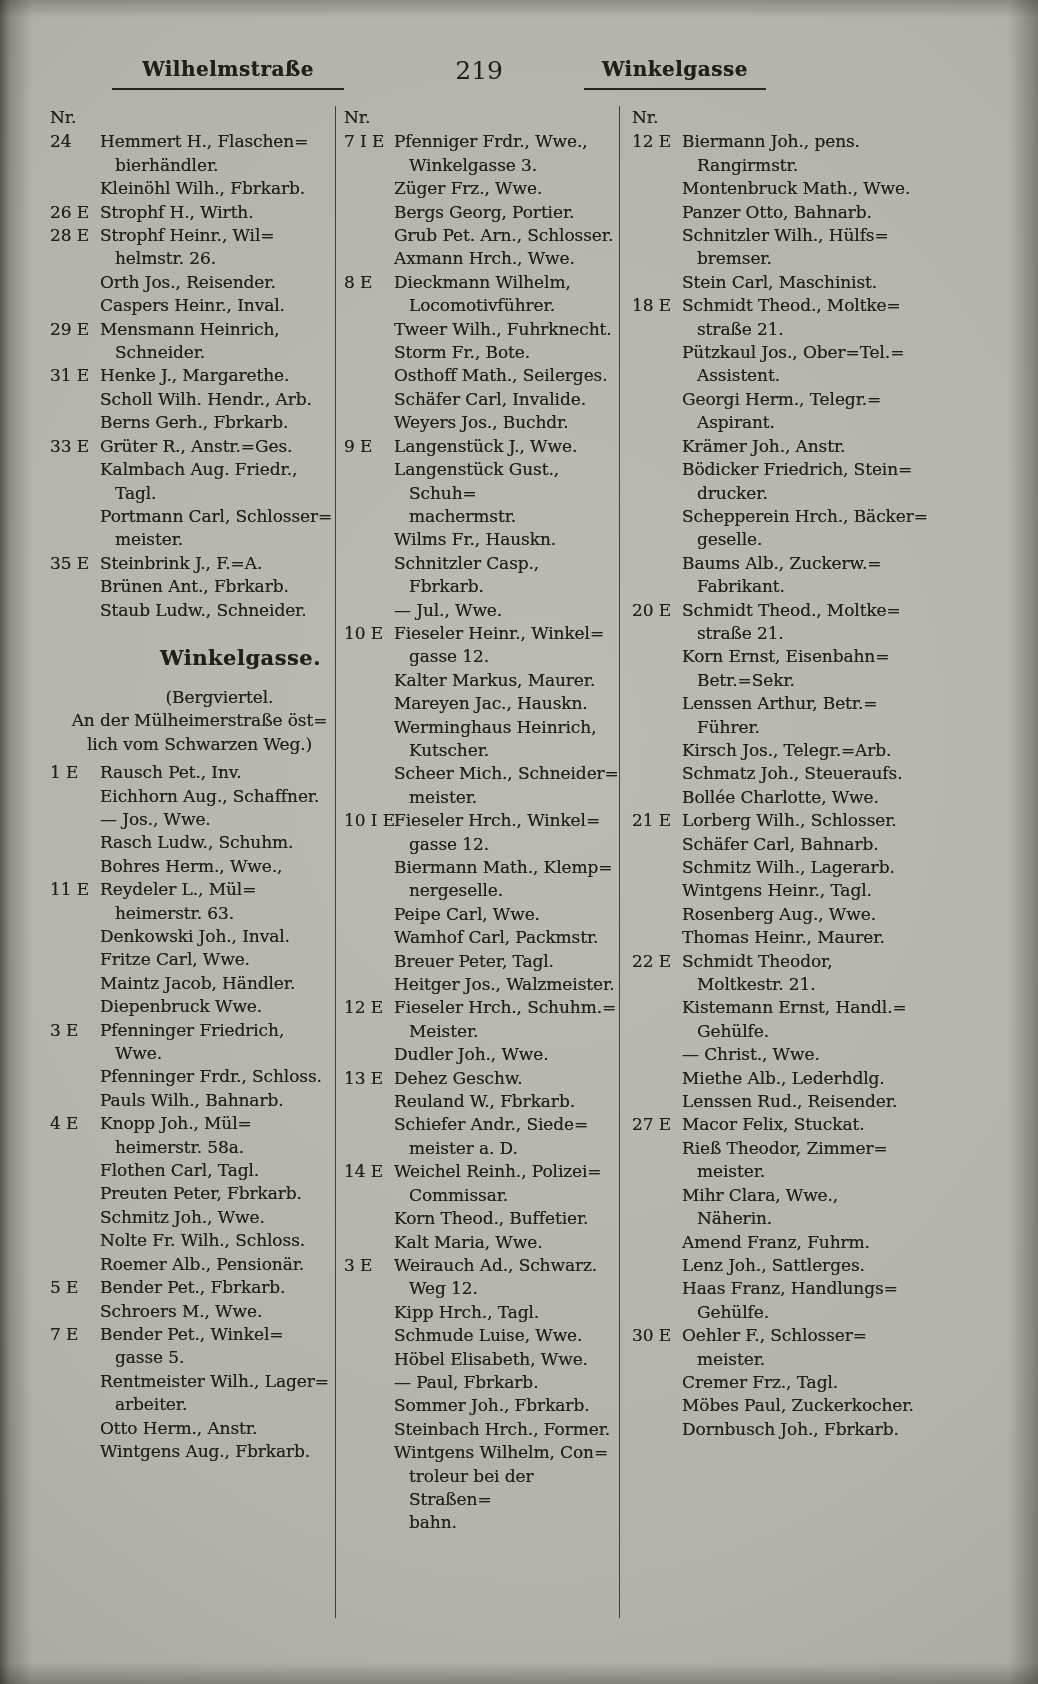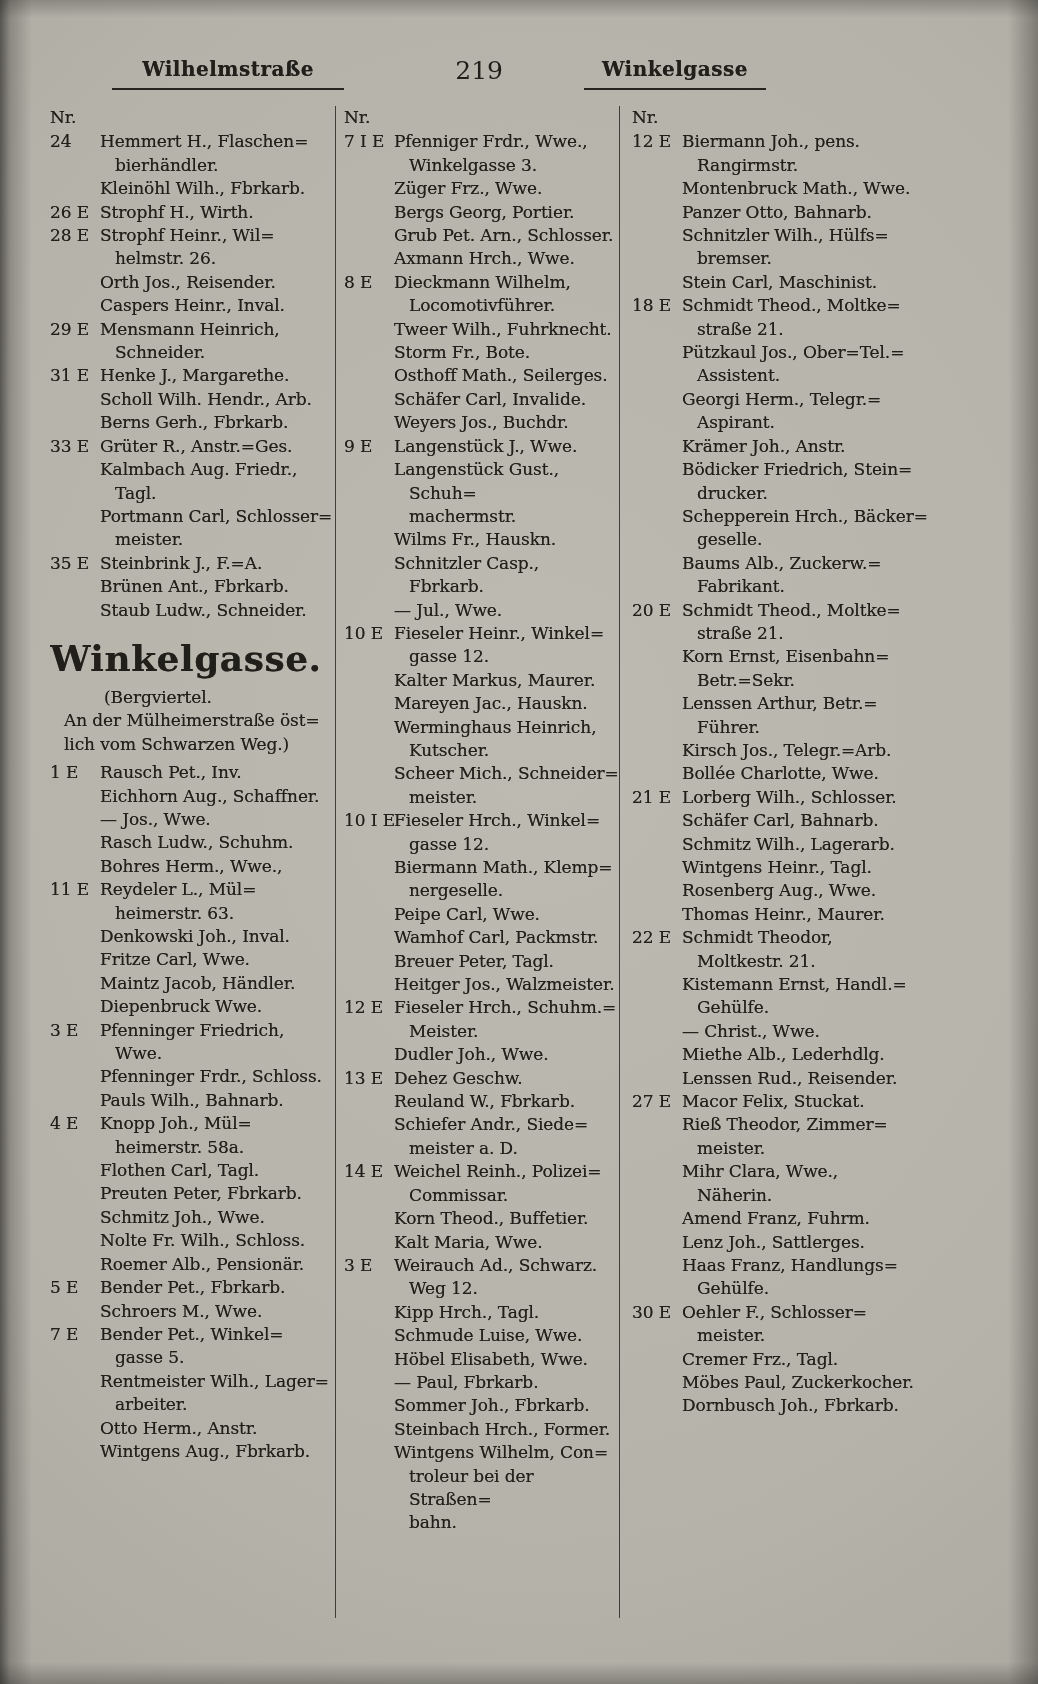--- a/index.html
+++ b/index.html
@@ -44,24 +44,24 @@
   }
   .col{overflow:hidden;}
   .col-0{width:285px;}
   .col-1{width:284px;border-left:1.5px solid rgba(35,33,28,.8);padding-left:8px;}
   .col-2{flex:1;border-left:1.5px solid rgba(35,33,28,.8);padding-left:12px;}
   .nr{margin-bottom:1px;}
   .entry{position:relative;padding-left:50px;}
   .entry .num{position:absolute;left:0;top:0;white-space:nowrap;}
   .entry .txt{display:block;padding-left:15px;text-indent:-15px;white-space:pre-line;}
   .street-heading{
-    font-weight:bold;font-size:36px;line-height:32px;text-align:center;
+    font-weight:bold;font-size:21px;line-height:32px;text-align:right;
     margin:20px 14px 12px 0;letter-spacing:.5px;
   }
-  .street-note{white-space:pre-line;padding-left:14px;text-indent:40px;margin-bottom:5px;}
+  .street-note{white-space:pre-line;padding-left:14px;text-indent:40px;margin-bottom:5px;text-align:center;}
 </style>
 </head>
 <body>
 
 <div class="scan"></div>
 
 <header class="page-header">
   <span class="street left">Wilhelmstraße</span>
   <span class="pagenum">219</span>
   <span class="street right">Winkelgasse</span>
@@ -510,20 +510,24 @@
         <span class="num"></span>
         <span class="txt">Lenssen Arthur, Betr.=
 Führer.</span>
       </div>
       <div class="entry">
         <span class="num"></span>
         <span class="txt">Kirsch Jos., Telegr.=Arb.</span>
       </div>
       <div class="entry">
         <span class="num"></span>
+        <span class="txt">Schmatz Joh., Steueraufs.</span>
+      </div>
+      <div class="entry">
+        <span class="num"></span>
         <span class="txt">Bollée Charlotte, Wwe.</span>
       </div>
       <div class="entry">
         <span class="num">21 E</span>
         <span class="txt">Lorberg Wilh., Schlosser.</span>
       </div>
       <div class="entry">
         <span class="num"></span>
         <span class="txt">Schäfer Carl, Bahnarb.</span>
       </div>

